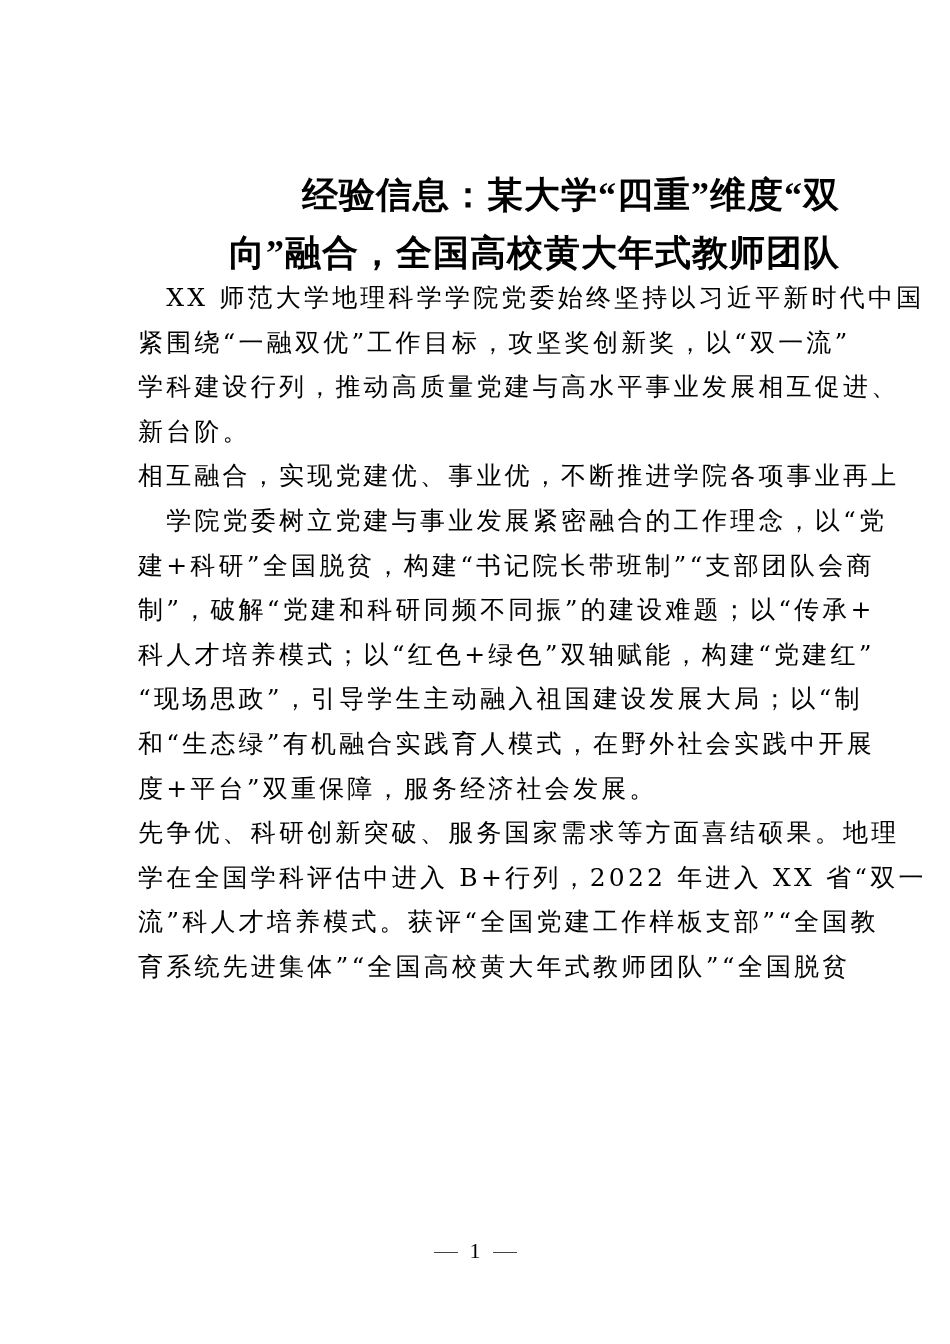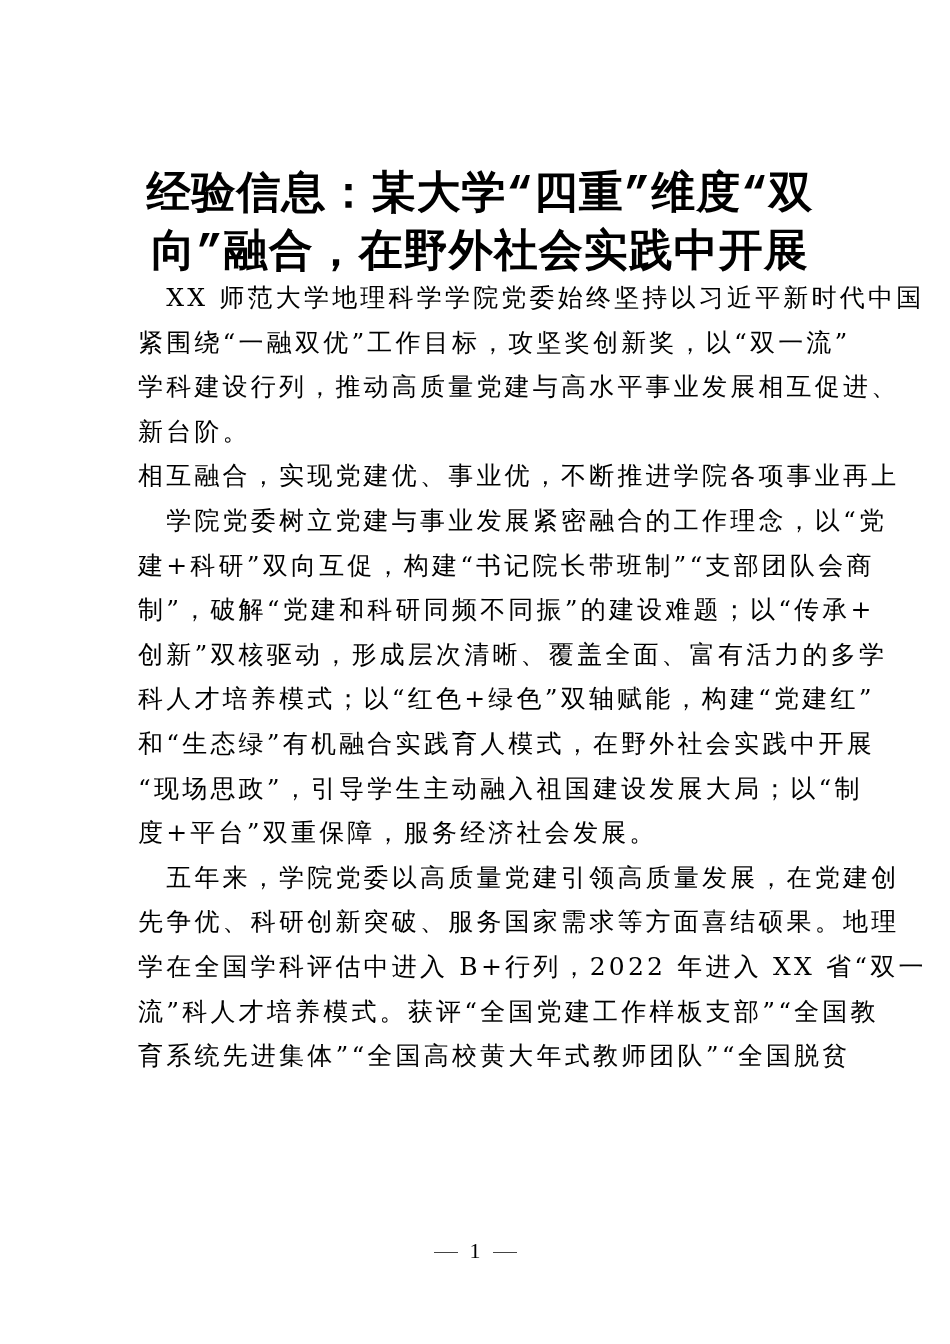--- a/index.html
+++ b/index.html
@@ -1,22 +1,22 @@
 <!DOCTYPE html>
 <html><head>
 <meta charset="utf-8">
 <style>
   html, body { margin: 0; padding: 0; background: #ffffff; }
   body { width: 950px; height: 1344px; position: relative; overflow: hidden; color: #000; }
   .page { position: absolute; left: 0; top: 0; width: 950px; height: 1344px; background: #fff; }
   .title {
     position: absolute; left: 120px; top: 166px; width: 720px;
-    font-family: Liberation Mono, monospace;
-    font-weight: bold; font-size: 44px; line-height: 58px;
-    text-align: center; letter-spacing: 1px;
+    font-family: Liberation Serif, serif;
+    font-weight: bold; font-size: 36px; line-height: 58px;
+    text-align: right; letter-spacing: 1px;
   }
   .title .tline { display: block; white-space: nowrap; }
   .body {
     position: absolute; left: 138px; top: 276px; width: 712px;
     font-family: "DejaVu Serif", "Liberation Serif", serif;
     font-size: 25px; line-height: 44.6px; letter-spacing: 3.2px;
   }
   .line { display: block; white-space: nowrap; height: 44.6px; }
   .para { display: block; }
   .footer {
@@ -24,43 +24,41 @@
     font-family: "Liberation Serif", "DejaVu Serif", serif; font-size: 22px; color: #000;
   }
   .footer .dash { display: inline-block; width: 24px; height: 1px; background: #444; vertical-align: middle; margin: 0 12px; }
 </style>
 </head>
 <body>
 
 <div class="page">
   <h1 class="title" style="margin:0;">
     <span class="tline">经验信息：某大学“四重”维度“双</span>
-    <span class="tline">向”融合，在野外社会实践中开展</span>
+    <span class="tline">向”融合，全国高校黄大年式教师团队</span>
   </h1>
 
   <div class="body">
     <div class="para">
       <span class="line">　XX 师范大学地理科学学院党委始终坚持以习近平新时代中国</span>
       <span class="line">紧围绕“一融双优”工作目标，攻坚奖创新奖，以“双一流”</span>
       <span class="line">学科建设行列，推动高质量党建与高水平事业发展相互促进、</span>
       <span class="line">新台阶。</span>
       <span class="line">相互融合，实现党建优、事业优，不断推进学院各项事业再上</span>
     </div>
     <div class="para">
       <span class="line">　学院党委树立党建与事业发展紧密融合的工作理念，以“党</span>
-      <span class="line">建+科研”双向互促，构建“书记院长带班制”“支部团队会商</span>
+      <span class="line">建+科研”全国脱贫，构建“书记院长带班制”“支部团队会商</span>
       <span class="line">制”，破解“党建和科研同频不同振”的建设难题；以“传承+</span>
-      <span class="line">创新”双核驱动，形成层次清晰、覆盖全面、富有活力的多学</span>
       <span class="line">科人才培养模式；以“红色+绿色”双轴赋能，构建“党建红”</span>
+      <span class="line">“现场思政”，引导学生主动融入祖国建设发展大局；以“制</span>
       <span class="line">和“生态绿”有机融合实践育人模式，在野外社会实践中开展</span>
-      <span class="line">“现场思政”，引导学生主动融入祖国建设发展大局；以“制</span>
       <span class="line">度+平台”双重保障，服务经济社会发展。</span>
     </div>
     <div class="para">
-      <span class="line">　五年来，学院党委以高质量党建引领高质量发展，在党建创</span>
       <span class="line">先争优、科研创新突破、服务国家需求等方面喜结硕果。地理</span>
       <span class="line">学在全国学科评估中进入 B+行列，2022 年进入 XX 省“双一</span>
       <span class="line">流”科人才培养模式。获评“全国党建工作样板支部”“全国教</span>
       <span class="line">育系统先进集体”“全国高校黄大年式教师团队”“全国脱贫</span>
     </div>
   </div>
 
   <div class="footer">
     <span class="dash"></span><span>1</span><span class="dash"></span>
   </div>

